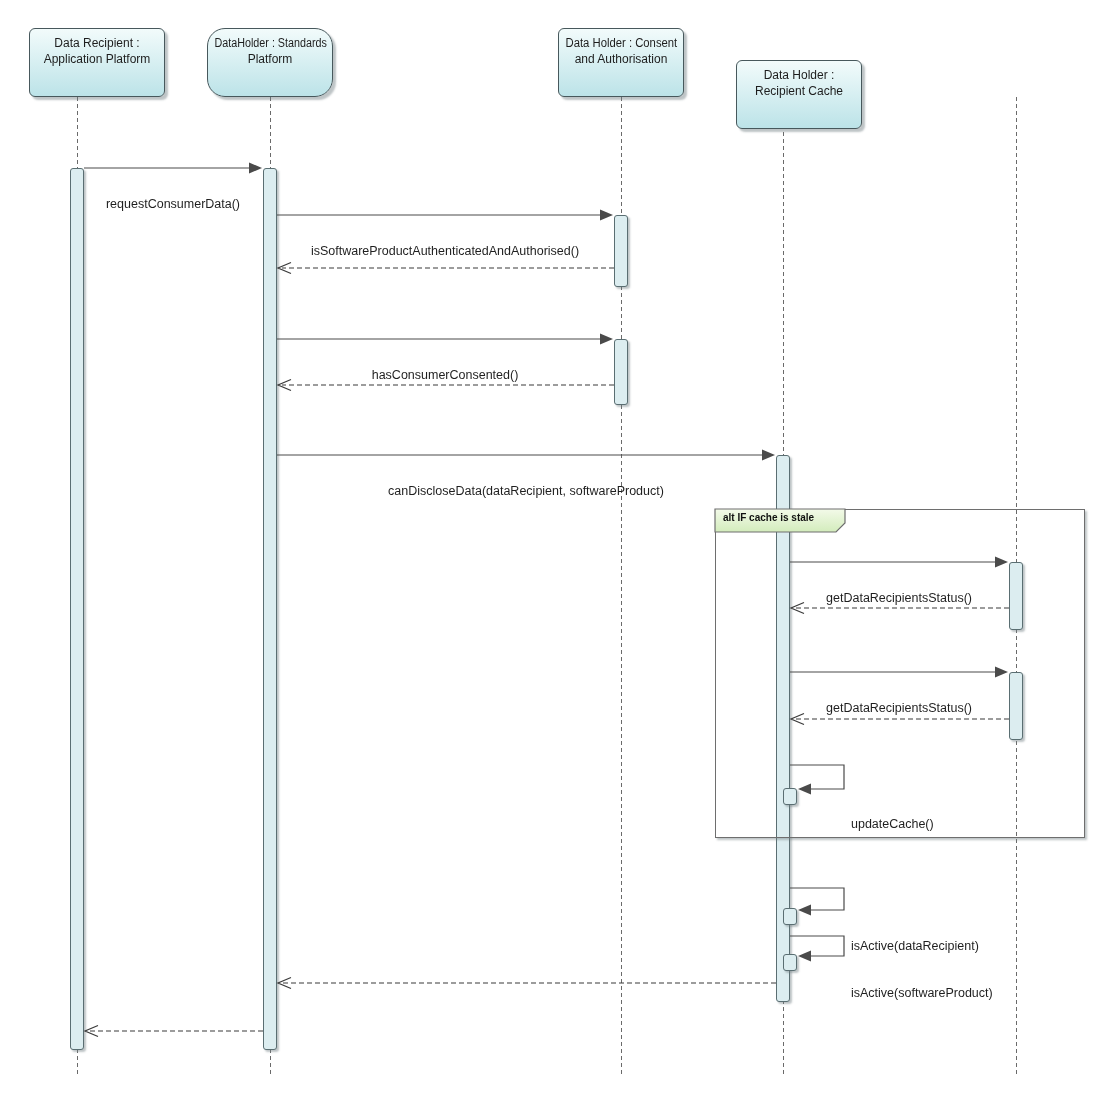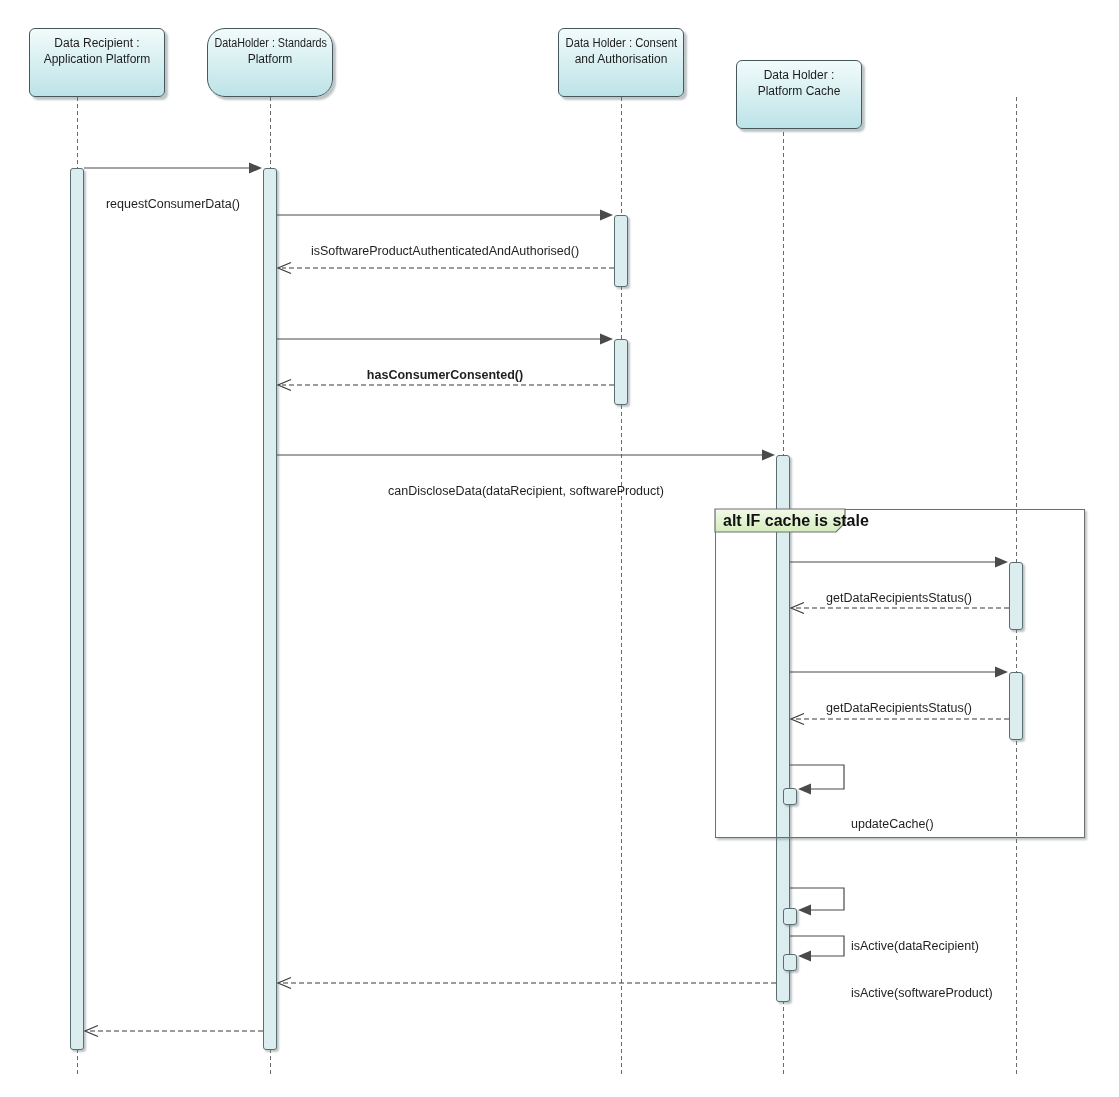--- a/index.html
+++ b/index.html
@@ -18,21 +18,21 @@
   .activation{
     position:absolute;width:14px;border:1px solid;border-radius:3px;box-sizing:border-box;
   }
   .frame{
     position:absolute;border:1.5px solid;box-sizing:border-box;background:transparent;
   }
   .msg-label{
     position:absolute;white-space:nowrap;font-size:12.5px;color:#1f1f1f;margin-top:48px;
   }
   .frag-label{
-    position:absolute;white-space:nowrap;font-weight:bold;font-size:16px;color:#111111;
+    position:absolute;white-space:nowrap;font-weight:bold;font-size:10px;color:#111111;
   }
 </style>
 </head>
 <body>
 
 <div id="diagram" style="background: rgb(255, 255, 255);">
     <svg class="layer" style="z-index:1" width="1119" height="1097">
       <line x1="77.5" y1="97" x2="77.5" y2="1075" stroke="#6a6a6a" stroke-width="1" stroke-dasharray="4 3"></line>
       <line x1="270.5" y1="97" x2="270.5" y2="1075" stroke="#6a6a6a" stroke-width="1" stroke-dasharray="4 3"></line>
       <line x1="621.5" y1="97" x2="621.5" y2="1075" stroke="#6a6a6a" stroke-width="1" stroke-dasharray="4 3"></line>
@@ -46,21 +46,21 @@
     <div class="head" style="left: 207px; top: 28px; width: 126px; height: 69px; z-index: 2; border-color: rgb(71, 88, 92); background: linear-gradient(rgb(242, 251, 251), rgb(188, 227, 232)); box-shadow: rgba(110, 125, 128, 0.45) 3px 3px 2px; color: rgb(29, 29, 29); border-radius: 18px;">
       <div class="head-line"><span class="hl-inner" style="transform: scaleX(0.896);">DataHolder : Standards</span></div>
       <div class="head-line"><span class="hl-inner">Platform</span></div>
     </div>
     <div class="head" style="left: 558px; top: 28px; width: 126px; height: 69px; z-index: 2; border-color: rgb(71, 88, 92); background: linear-gradient(rgb(242, 251, 251), rgb(188, 227, 232)); box-shadow: rgba(110, 125, 128, 0.45) 3px 3px 2px; color: rgb(29, 29, 29);">
       <div class="head-line"><span class="hl-inner" style="transform: scaleX(0.941);">Data Holder : Consent</span></div>
       <div class="head-line"><span class="hl-inner">and Authorisation</span></div>
     </div>
     <div class="head" style="left: 736px; top: 28px; width: 126px; height: 69px; z-index: 2; border-color: rgb(71, 88, 92); background: linear-gradient(rgb(242, 251, 251), rgb(188, 227, 232)); box-shadow: rgba(110, 125, 128, 0.45) 3px 3px 2px; color: rgb(29, 29, 29); margin-top: 32px;">
       <div class="head-line"><span class="hl-inner">Data Holder :</span></div>
-      <div class="head-line"><span class="hl-inner">Platform Cache</span></div>
+      <div class="head-line"><span class="hl-inner">Recipient Cache</span></div>
     </div>
     <div class="activation" style="left: 70px; top: 168px; height: 882px; background: rgb(220, 237, 240); border-color: rgb(90, 110, 114); z-index: 3; box-shadow: rgba(110, 125, 128, 0.45) 2px 2px 2px;"></div>
     <div class="activation" style="left: 263px; top: 168px; height: 882px; background: rgb(220, 237, 240); border-color: rgb(90, 110, 114); z-index: 3; box-shadow: rgba(110, 125, 128, 0.45) 2px 2px 2px;"></div>
     <div class="activation" style="left: 614px; top: 215px; height: 72px; background: rgb(220, 237, 240); border-color: rgb(90, 110, 114); z-index: 3; box-shadow: rgba(110, 125, 128, 0.45) 2px 2px 2px;"></div>
     <div class="activation" style="left: 614px; top: 339px; height: 66px; background: rgb(220, 237, 240); border-color: rgb(90, 110, 114); z-index: 3; box-shadow: rgba(110, 125, 128, 0.45) 2px 2px 2px;"></div>
     <div class="activation" style="left: 776px; top: 455px; height: 547px; background: rgb(220, 237, 240); border-color: rgb(90, 110, 114); z-index: 3; box-shadow: rgba(110, 125, 128, 0.45) 2px 2px 2px;"></div>
     <div class="activation" style="left: 1009px; top: 562px; height: 68px; background: rgb(220, 237, 240); border-color: rgb(90, 110, 114); z-index: 3; box-shadow: rgba(110, 125, 128, 0.45) 2px 2px 2px;"></div>
     <div class="activation" style="left: 1009px; top: 672px; height: 68px; background: rgb(220, 237, 240); border-color: rgb(90, 110, 114); z-index: 3; box-shadow: rgba(110, 125, 128, 0.45) 2px 2px 2px;"></div>
     <div class="activation" style="left: 783px; top: 788px; height: 17px; background: rgb(220, 237, 240); border-color: rgb(90, 110, 114); z-index: 5; box-shadow: rgba(110, 125, 128, 0.45) 2px 2px 2px;"></div>
     <div class="activation" style="left: 783px; top: 908px; height: 17px; background: rgb(220, 237, 240); border-color: rgb(90, 110, 114); z-index: 5; box-shadow: rgba(110, 125, 128, 0.45) 2px 2px 2px;"></div>
@@ -100,21 +100,21 @@
       <path d="M790,936 H844 V956 H810" fill="none" stroke="#4a4a4a" stroke-width="1.2"></path>
       <polygon points="798,956 811,950.5 811,961.5" fill="#4a4a4a"></polygon>
       <line x1="776" y1="983" x2="282" y2="983" stroke="#3a3a3a" stroke-width="1.2" stroke-dasharray="5 3"></line>
       <polyline points="291,977.5 278,983 291,988.5" fill="none" stroke="#3a3a3a" stroke-width="1.2"></polyline>
       <line x1="263" y1="1031" x2="89" y2="1031" stroke="#3a3a3a" stroke-width="1.2" stroke-dasharray="5 3"></line>
       <polyline points="98,1025.5 85,1031 98,1036.5" fill="none" stroke="#3a3a3a" stroke-width="1.2"></polyline>
       <polygon points="715,509 845,509 845,523 836,532 715,532" fill="url(#tabGrad)" stroke="#6e6e6e" stroke-width="1.2"></polygon>
     </svg>
     <div class="msg-label" style="left: 173px; top: 149px; transform: translateX(-50%); z-index: 7;">requestConsumerData()</div>
     <div class="msg-label" style="left: 445px; top: 196px; transform: translateX(-50%); z-index: 7; text-align: right;">isSoftwareProductAuthenticatedAndAuthorised()</div>
-    <div class="msg-label" style="left: 445px; top: 320px; transform: translateX(-50%); z-index: 7; font-weight: bold;">hasConsumerConsented()</div>
+    <div class="msg-label" style="left: 445px; top: 320px; transform: translateX(-50%); z-index: 7;">hasConsumerConsented()</div>
     <div class="msg-label" style="left: 526px; top: 436px; transform: translateX(-50%); z-index: 7;">canDiscloseData(dataRecipient, softwareProduct)</div>
     <div class="msg-label" style="left: 899px; top: 543px; transform: translateX(-50%); z-index: 7;">getDataRecipientsStatus()</div>
     <div class="msg-label" style="left: 899px; top: 653px; transform: translateX(-50%); z-index: 7;">getDataRecipientsStatus()</div>
     <div class="msg-label" style="left: 851px; top: 769px; z-index: 7;">updateCache()</div>
     <div class="msg-label" style="left: 851px; top: 891px; z-index: 7;">isActive(dataRecipient)</div>
     <div class="msg-label" style="left: 851px; top: 938px; z-index: 7;">isActive(softwareProduct)</div>
     <div class="frag-label" style="left: 723px; top: 512px; z-index: 7;">alt IF cache is stale</div>
   </div>
 
 </body></html>

